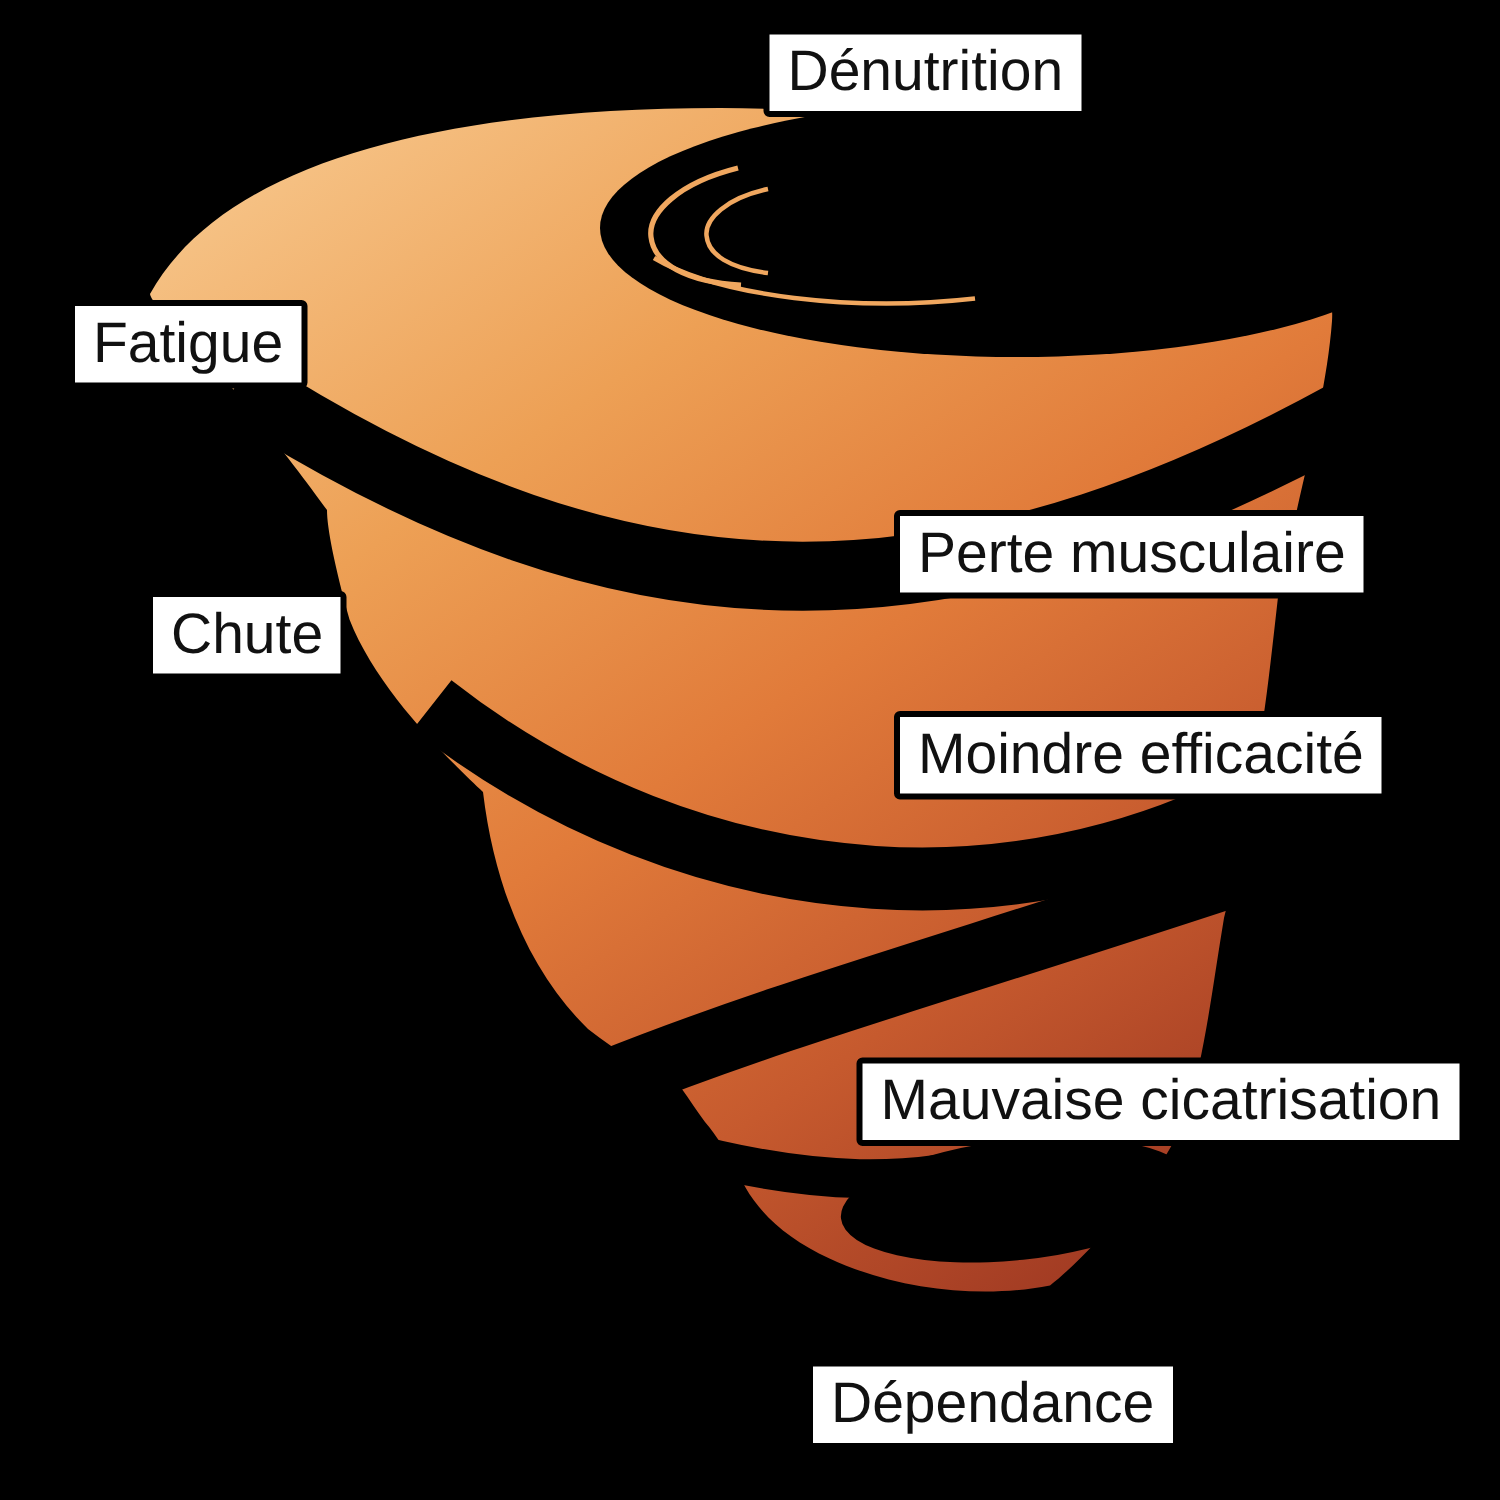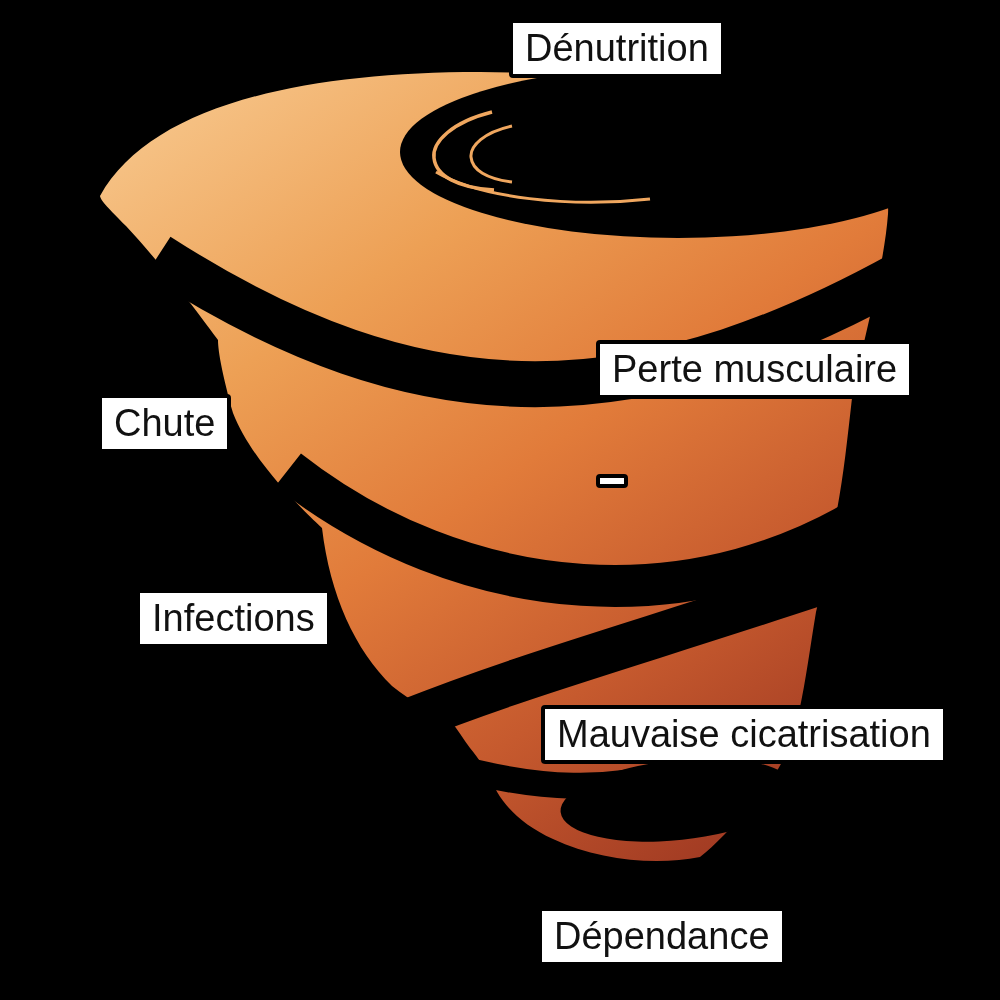--- a/index.html
+++ b/index.html
@@ -86,28 +86,29 @@
     <path d="M 158,256 C 420,425 640,430 940,252" fill="none" stroke="#000000" stroke-width="46"></path>
     <path d="M 288,470 C 460,605 700,632 892,498" fill="none" stroke="#000000" stroke-width="42"></path>
     <path d="M 405,722 C 530,672 645,642 872,566" fill="none" stroke="#000000" stroke-width="44"></path>
     <path d="M 450,766 C 545,792 610,790 668,774 C 726,758 786,734 848,696" fill="none" stroke="#000000" stroke-width="26"></path>
 
     <ellipse cx="678" cy="800" rx="118" ry="40" fill="#000000" transform="rotate(-6 678 800)"></ellipse>
   </svg>
 
   <div class="label" style="left:509px; top:19px;">Dénutrition</div>
 
+  <div class="label" style="left:46px; top:200px;">Fatigue</div>
 
   <div class="label" style="left:596px; top:340px;">Perte musculaire</div>
 
   <div class="label" style="left:98px; top:394px;">Chute</div>
 
   <div class="label" style="left:596px; top:474px;">
+    <span class="line">Moindre efficacité</span>
   </div>
 
-  <div class="label" style="left:136px; top:589px;">Infections</div>
 
-  <div class="label" style="left:541px; top:705px;">Mauvaise cicatrisation</div>
+  <div class="label" style="left:571px; top:705px;">Mauvaise cicatrisation</div>
 
 
   <div class="label" style="left:538px; top:892px;margin-top:15px;">Dépendance</div>
 
 </div>
 
 </body></html>

